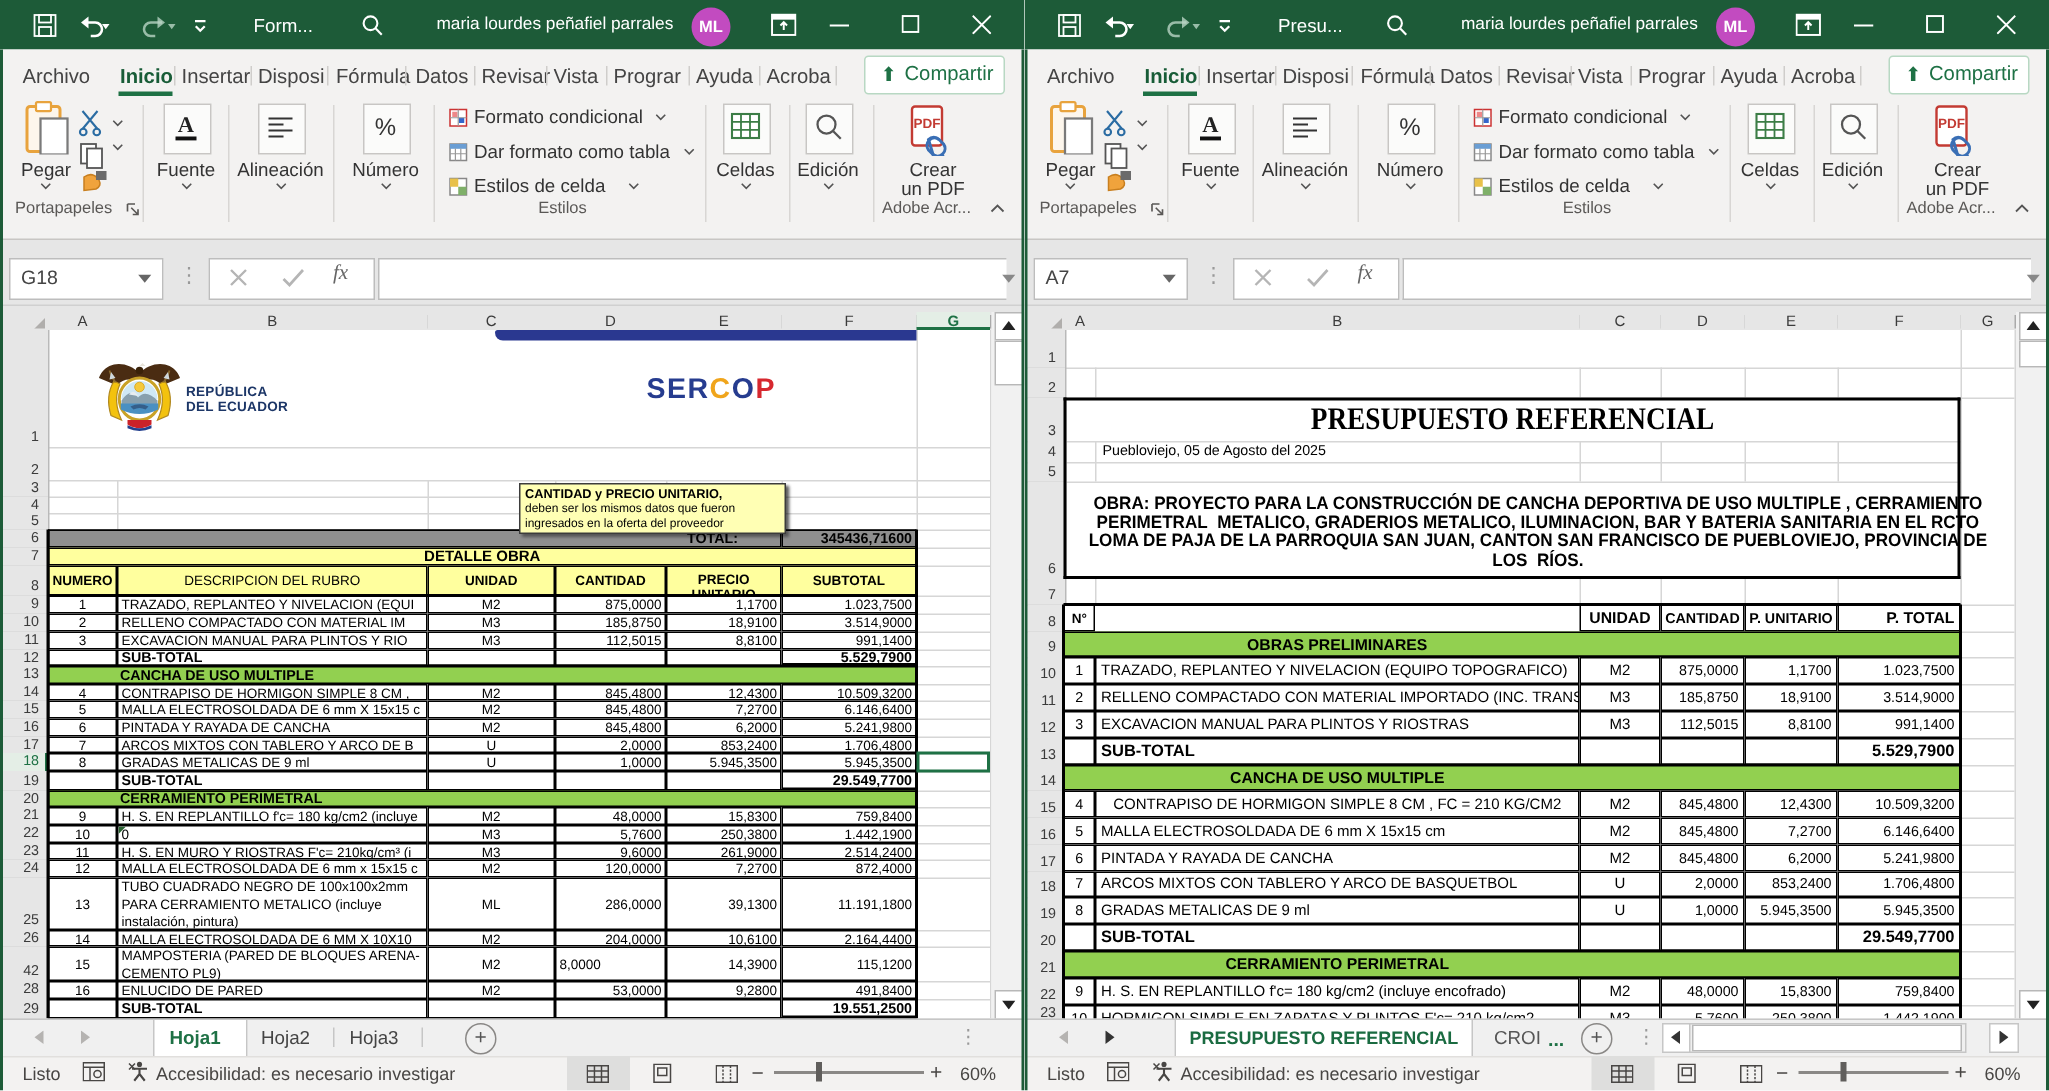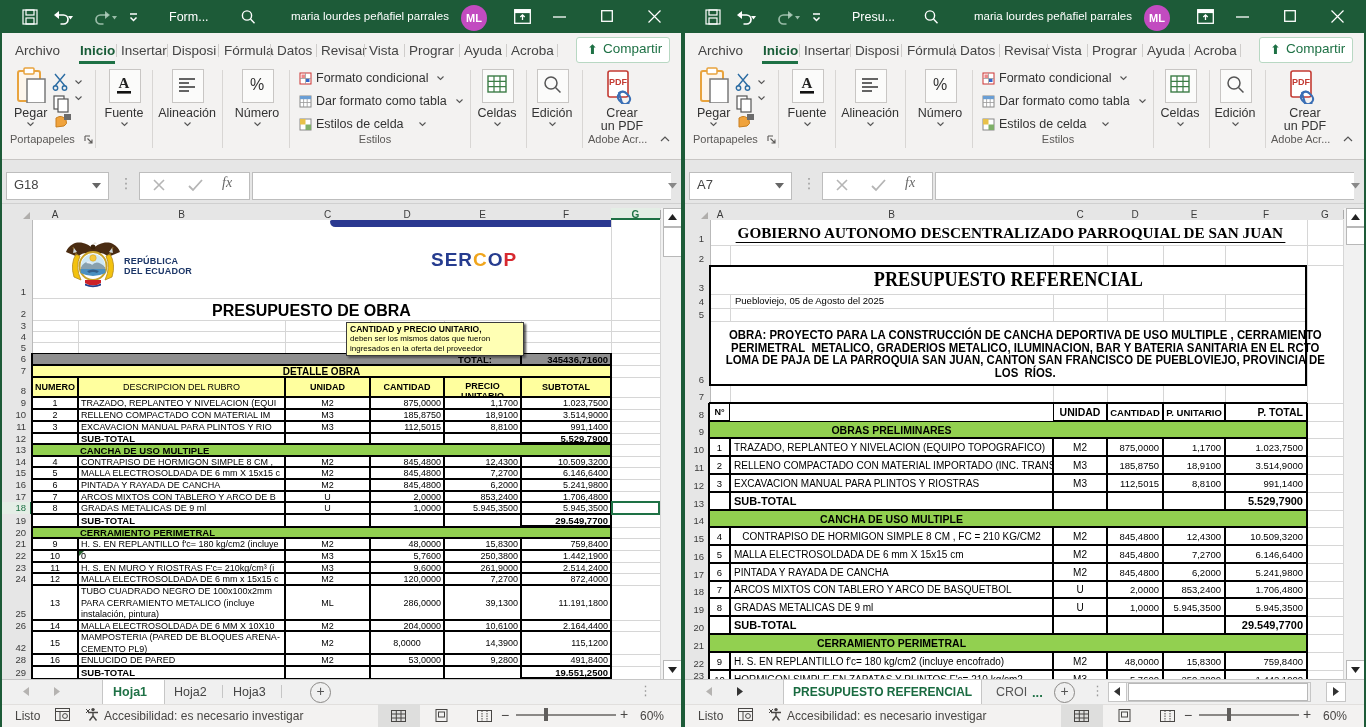--- a/index.html
+++ b/index.html
@@ -366,21 +366,20 @@
 <path d="M21 23 q3 -4 6 1 z" fill="#e8eef2"></path>
 <path d="M15.5 29 h25 v4 q-12.5 6 -25 0 z" fill="#4a90c2"></path>
 <path d="M22 31 q6 -3 12 0 l-2 2 q-4 -2 -8 0 z" fill="#355f8a"></path>
 <path d="M20 40 h16 v3 q-8 5 -16 0 z" fill="#cc2229"></path>
 <path d="M20 43.5 q8 4 16 0 l0 2 q-8 3.5 -16 0 z" fill="#24408e"></path>
 </svg>
 <div style="position:absolute;left:124px;top:256px;width:70px;height:11px;white-space:nowrap;color:#1c3667;font-size:9px;font-weight:bold;letter-spacing:0.2px;">REPÚBLICA</div>
 <div style="position:absolute;left:124px;top:266px;width:80px;height:11px;white-space:nowrap;color:#1c3667;font-size:9px;font-weight:bold;letter-spacing:0.2px;">DEL ECUADOR</div>
 <div style="position:absolute;left:431px;top:249px;width:100px;height:20px;white-space:nowrap;font-size:19px;font-weight:bold;letter-spacing:1px;"><span style="color:#263c8f">SER</span><span style="color:#f0a51c">C</span><span style="color:#263c8f">O</span><span style="color:#d7282f">P</span></div>
 <div style="position:absolute;left:330px;top:220px;width:281px;height:7px;background:#2a3890;border-bottom-left-radius:6px;border-top-left-radius:2px;"></div>
-<div style="position:absolute;left:22px;top:302px;width:579px;height:17px;white-space:nowrap;color:#000;font-size:16px;font-weight:bold;text-align:center;">PRESUPUESTO DE OBRA</div>
 <div style="position:absolute;left:346px;top:322px;width:176px;height:32px;background:#ffffb4;border:1px solid #3c3c3c;box-shadow:2px 2px 2px rgba(0,0,0,0.4);"></div>
 <div style="position:absolute;left:350px;top:324px;width:172px;height:10px;white-space:nowrap;color:#000;font-size:8.5px;font-weight:bold;">CANTIDAD y PRECIO UNITARIO,</div>
 <div style="position:absolute;left:350px;top:334px;width:172px;height:9px;white-space:nowrap;color:#000;font-size:8px;">deben ser los mismos datos que fueron</div>
 <div style="position:absolute;left:350px;top:344px;width:172px;height:9px;white-space:nowrap;color:#000;font-size:8px;">ingresados en la oferta del proveedor</div>
 <div style="position:absolute;left:32px;top:353px;width:489px;height:12px;background:#8f8f8f;border-style:solid;border-color:#000;border-width:1px 1px 1px 1px;box-sizing:border-box;color:#000;font-size:9px;text-align:left;overflow:hidden;white-space:nowrap;line-height:11px;padding:0 2px;"></div>
 <div style="position:absolute;left:438px;top:354px;width:54px;height:12px;white-space:nowrap;color:#000;font-size:9.5px;font-weight:bold;line-height:12px;">
       <span style="float:right">TOTAL:</span>
     </div>
 <div style="position:absolute;left:521px;top:353px;width:90px;height:12px;background:#8f8f8f;border-style:solid;border-color:#000;border-width:1px 1px 1px 1px;box-sizing:border-box;color:#000;font-size:9.5px;font-weight:bold;text-align:right;overflow:hidden;white-space:nowrap;line-height:11px;padding:0 2px;">345436,71600</div>
 <div style="position:absolute;left:32px;top:365px;width:579px;height:12px;background:#ffff9e;border-style:solid;border-color:#000;border-width:1px 1px 1px 1px;box-sizing:border-box;color:#000;font-size:10px;font-weight:bold;text-align:center;overflow:hidden;white-space:nowrap;line-height:11px;padding:0 2px;">DETALLE OBRA</div>
@@ -488,21 +487,21 @@
 <div style="position:absolute;left:521px;top:585px;width:90px;height:35px;background:#fff;border-style:solid;border-color:#000;border-width:1px 1px 1px 1px;box-sizing:border-box;color:#000;font-size:9px;text-align:right;overflow:hidden;white-space:nowrap;line-height:34px;padding:0 2px;">11.191,1800</div>
 <div style="position:absolute;left:32px;top:620px;width:46px;height:11px;background:#fff;border-style:solid;border-color:#000;border-width:1px 1px 1px 1px;box-sizing:border-box;color:#000;font-size:9px;text-align:center;overflow:hidden;white-space:nowrap;line-height:10px;padding:0 2px;">14</div>
 <div style="position:absolute;left:78px;top:620px;width:207px;height:11px;background:#fff;border-style:solid;border-color:#000;border-width:1px 1px 1px 1px;box-sizing:border-box;color:#000;font-size:9px;text-align:left;overflow:hidden;white-space:nowrap;line-height:10px;padding:0 2px;">MALLA ELECTROSOLDADA DE 6 MM X 10X10</div>
 <div style="position:absolute;left:285px;top:620px;width:85px;height:11px;background:#fff;border-style:solid;border-color:#000;border-width:1px 1px 1px 1px;box-sizing:border-box;color:#000;font-size:9px;text-align:center;overflow:hidden;white-space:nowrap;line-height:10px;padding:0 2px;">M2</div>
 <div style="position:absolute;left:370px;top:620px;width:74px;height:11px;background:#fff;border-style:solid;border-color:#000;border-width:1px 1px 1px 1px;box-sizing:border-box;color:#000;font-size:9px;text-align:right;overflow:hidden;white-space:nowrap;line-height:10px;padding:0 2px;">204,0000</div>
 <div style="position:absolute;left:444px;top:620px;width:77px;height:11px;background:#fff;border-style:solid;border-color:#000;border-width:1px 1px 1px 1px;box-sizing:border-box;color:#000;font-size:9px;text-align:right;overflow:hidden;white-space:nowrap;line-height:10px;padding:0 2px;">10,6100</div>
 <div style="position:absolute;left:521px;top:620px;width:90px;height:11px;background:#fff;border-style:solid;border-color:#000;border-width:1px 1px 1px 1px;box-sizing:border-box;color:#000;font-size:9px;text-align:right;overflow:hidden;white-space:nowrap;line-height:10px;padding:0 2px;">2.164,4400</div>
 <div style="position:absolute;left:32px;top:631px;width:46px;height:23px;background:#fff;border-style:solid;border-color:#000;border-width:1px 1px 1px 1px;box-sizing:border-box;color:#000;font-size:9px;text-align:center;overflow:hidden;white-space:nowrap;line-height:22px;padding:0 2px;">15</div>
 <div style="position:absolute;left:78px;top:631px;width:207px;height:23px;background:#fff;border:1px solid #000;box-sizing:border-box;color:#000;font-size:9px;line-height:11.5px;padding:0px 2px;overflow:hidden;">MAMPOSTERIA (PARED DE BLOQUES ARENA-CEMENTO PL9)</div>
 <div style="position:absolute;left:285px;top:631px;width:85px;height:23px;background:#fff;border-style:solid;border-color:#000;border-width:1px 1px 1px 1px;box-sizing:border-box;color:#000;font-size:9px;text-align:center;overflow:hidden;white-space:nowrap;line-height:22px;padding:0 2px;">M2</div>
-<div style="position:absolute;left:370px;top:631px;width:74px;height:23px;background:#fff;border-style:solid;border-color:#000;border-width:1px 1px 1px 1px;box-sizing:border-box;color:#000;font-size:9px;text-align:center;overflow:hidden;white-space:nowrap;line-height:22px;padding:0 2px;">8,0000</div>
+<div style="position:absolute;left:370px;top:631px;width:74px;height:23px;background:#fff;border-style:solid;border-color:#000;border-width:1px 1px 1px 1px;box-sizing:border-box;color:#000;font-size:9px;text-align:left;overflow:hidden;white-space:nowrap;line-height:22px;padding:0 2px;">8,0000</div>
 <div style="position:absolute;left:444px;top:631px;width:77px;height:23px;background:#fff;border-style:solid;border-color:#000;border-width:1px 1px 1px 1px;box-sizing:border-box;color:#000;font-size:9px;text-align:right;overflow:hidden;white-space:nowrap;line-height:22px;padding:0 2px;">14,3900</div>
 <div style="position:absolute;left:521px;top:631px;width:90px;height:23px;background:#fff;border-style:solid;border-color:#000;border-width:1px 1px 1px 1px;box-sizing:border-box;color:#000;font-size:9px;text-align:right;overflow:hidden;white-space:nowrap;line-height:22px;padding:0 2px;">115,1200</div>
 <div style="position:absolute;left:32px;top:654px;width:46px;height:12px;background:#fff;border-style:solid;border-color:#000;border-width:1px 1px 1px 1px;box-sizing:border-box;color:#000;font-size:9px;text-align:center;overflow:hidden;white-space:nowrap;line-height:11px;padding:0 2px;">16</div>
 <div style="position:absolute;left:78px;top:654px;width:207px;height:12px;background:#fff;border-style:solid;border-color:#000;border-width:1px 1px 1px 1px;box-sizing:border-box;color:#000;font-size:9px;text-align:left;overflow:hidden;white-space:nowrap;line-height:11px;padding:0 2px;">ENLUCIDO DE PARED</div>
 <div style="position:absolute;left:285px;top:654px;width:85px;height:12px;background:#fff;border-style:solid;border-color:#000;border-width:1px 1px 1px 1px;box-sizing:border-box;color:#000;font-size:9px;text-align:center;overflow:hidden;white-space:nowrap;line-height:11px;padding:0 2px;">M2</div>
 <div style="position:absolute;left:370px;top:654px;width:74px;height:12px;background:#fff;border-style:solid;border-color:#000;border-width:1px 1px 1px 1px;box-sizing:border-box;color:#000;font-size:9px;text-align:right;overflow:hidden;white-space:nowrap;line-height:11px;padding:0 2px;">53,0000</div>
 <div style="position:absolute;left:444px;top:654px;width:77px;height:12px;background:#fff;border-style:solid;border-color:#000;border-width:1px 1px 1px 1px;box-sizing:border-box;color:#000;font-size:9px;text-align:right;overflow:hidden;white-space:nowrap;line-height:11px;padding:0 2px;">9,2800</div>
 <div style="position:absolute;left:521px;top:654px;width:90px;height:12px;background:#fff;border-style:solid;border-color:#000;border-width:1px 1px 1px 1px;box-sizing:border-box;color:#000;font-size:9px;text-align:right;overflow:hidden;white-space:nowrap;line-height:11px;padding:0 2px;">491,8400</div>
 <div style="position:absolute;left:32px;top:666px;width:46px;height:13px;background:#fff;border-style:solid;border-color:#000;border-width:1px 1px 1px 1px;box-sizing:border-box;color:#000;font-size:9px;text-align:center;overflow:hidden;white-space:nowrap;line-height:12px;padding:0 2px;"></div>
 <div style="position:absolute;left:78px;top:666px;width:207px;height:13px;background:#fff;border-style:solid;border-color:#000;border-width:1px 1px 1px 1px;box-sizing:border-box;color:#000;font-size:9.5px;font-weight:bold;text-align:left;overflow:hidden;white-space:nowrap;line-height:12px;padding:0 2px;">SUB-TOTAL</div>
@@ -915,21 +914,20 @@
 <div style="position:absolute;left:2px;top:598px;width:25px;height:18px;background:#e6e6e6;border-bottom:1px solid #c0c0c0;"></div>
 <div style="position:absolute;left:2px;top:604px;width:19px;height:11px;white-space:nowrap;color:#3b3b3b;font-size:9.5px;text-align:right;">19</div>
 <div style="position:absolute;left:2px;top:616px;width:25px;height:18px;background:#e6e6e6;border-bottom:1px solid #c0c0c0;"></div>
 <div style="position:absolute;left:2px;top:622px;width:19px;height:11px;white-space:nowrap;color:#3b3b3b;font-size:9.5px;text-align:right;">20</div>
 <div style="position:absolute;left:2px;top:634px;width:25px;height:18px;background:#e6e6e6;border-bottom:1px solid #c0c0c0;"></div>
 <div style="position:absolute;left:2px;top:640px;width:19px;height:11px;white-space:nowrap;color:#3b3b3b;font-size:9.5px;text-align:right;">21</div>
 <div style="position:absolute;left:2px;top:652px;width:25px;height:18px;background:#e6e6e6;border-bottom:1px solid #c0c0c0;"></div>
 <div style="position:absolute;left:2px;top:658px;width:19px;height:11px;white-space:nowrap;color:#3b3b3b;font-size:9.5px;text-align:right;">22</div>
 <div style="position:absolute;left:2px;top:670px;width:25px;height:9px;background:#e6e6e6;border-bottom:1px solid #c0c0c0;"></div>
 <div style="position:absolute;left:2px;top:670px;width:19px;height:11px;white-space:nowrap;color:#3b3b3b;font-size:9.5px;text-align:right;">23</div>
-<div style="position:absolute;left:28px;top:224px;width:598px;height:18px;text-align:center;white-space:nowrap;"><span style="display:inline-block;transform:scaleX(0.98);transform-origin:center;color:#000;font-family:'Liberation Serif',serif;font-size:15.5px;font-weight:bold;border-bottom:1.5px solid #000;padding:0 2px;">GOBIERNO AUTONOMO DESCENTRALIZADO PARROQUIAL DE SAN JUAN</span></div>
 <div style="position:absolute;left:26px;top:265px;width:598px;height:2px;background:#000;"></div>
 <div style="position:absolute;left:26px;top:384px;width:598px;height:2px;background:#000;"></div>
 <div style="position:absolute;left:26px;top:265px;width:2px;height:121px;background:#000;"></div>
 <div style="position:absolute;left:622px;top:265px;width:2px;height:121px;background:#000;"></div>
 <div style="position:absolute;left:26px;top:267px;width:598px;height:24px;text-align:center;white-space:nowrap;"><span style="display:inline-block;transform:scaleX(0.866);transform-origin:center;color:#000;font-family:'Liberation Serif',serif;font-size:21px;font-weight:bold;">PRESUPUESTO REFERENCIAL</span></div>
 <div style="position:absolute;left:52px;top:295px;width:300px;height:12px;white-space:nowrap;color:#000;font-size:9.5px;">Puebloviejo,  05  de Agosto del 2025</div>
 <div style="position:absolute;left:27px;top:329px;width:596px;height:52px;color:#000;font-size:12px;font-weight:bold;text-align:center;line-height:12.6px;white-space:nowrap;"><span style="display:inline-block;transform:scaleX(0.95);transform-origin:center;">OBRA: PROYECTO PARA LA CONSTRUCCIÓN DE CANCHA DEPORTIVA DE USO MULTIPLE , CERRAMIENTO<br>PERIMETRAL&nbsp; METALICO, GRADERIOS METALICO, ILUMINACION, BAR Y BATERIA SANITARIA EN EL RCTO<br>LOMA DE PAJA DE LA PARROQUIA SAN JUAN, CANTON SAN FRANCISCO DE PUEBLOVIEJO, PROVINCIA DE<br>LOS&nbsp; RÍOS.</span></div>
 <div style="position:absolute;left:26px;top:403px;width:21px;height:18px;background:#fff;border-style:solid;border-color:#000;border-width:1px 1px 1px 1px;box-sizing:border-box;color:#000;font-size:9px;font-weight:bold;text-align:center;overflow:hidden;white-space:nowrap;line-height:17px;padding:0 3px;">N°</div>
 <div style="position:absolute;left:370px;top:403px;width:54px;height:18px;background:#fff;border-style:solid;border-color:#000;border-width:1px 1px 1px 1px;box-sizing:border-box;color:#000;font-size:10.5px;font-weight:bold;text-align:center;overflow:hidden;white-space:nowrap;line-height:17px;padding:0 3px;">UNIDAD</div>
 <div style="position:absolute;left:424px;top:403px;width:56px;height:18px;background:#fff;border-style:solid;border-color:#000;border-width:1px 1px 1px 1px;box-sizing:border-box;color:#000;font-size:9.5px;font-weight:bold;text-align:center;overflow:hidden;white-space:nowrap;line-height:17px;padding:0 0px;">CANTIDAD</div>

